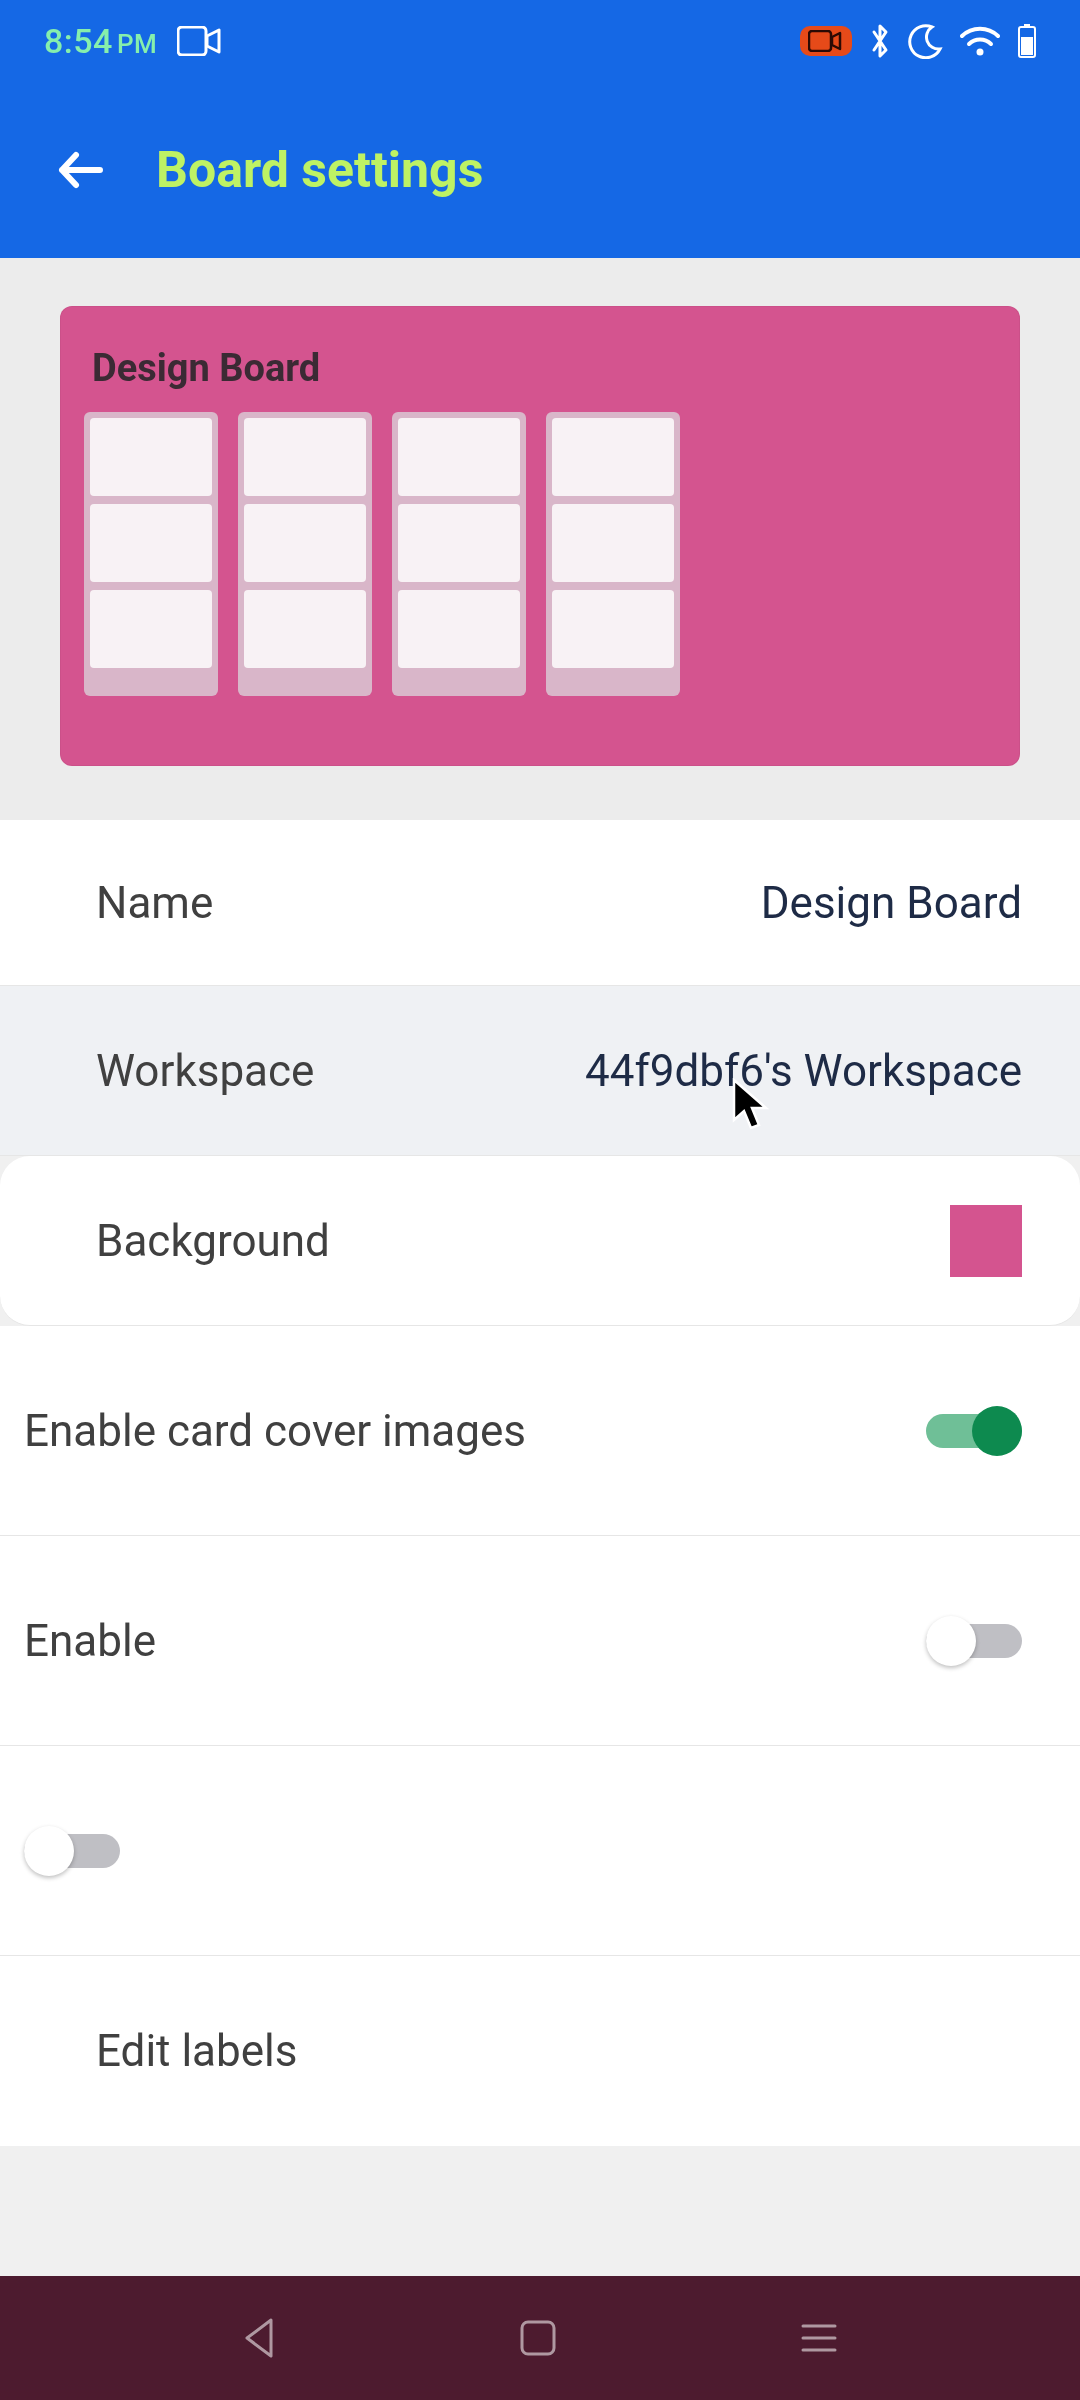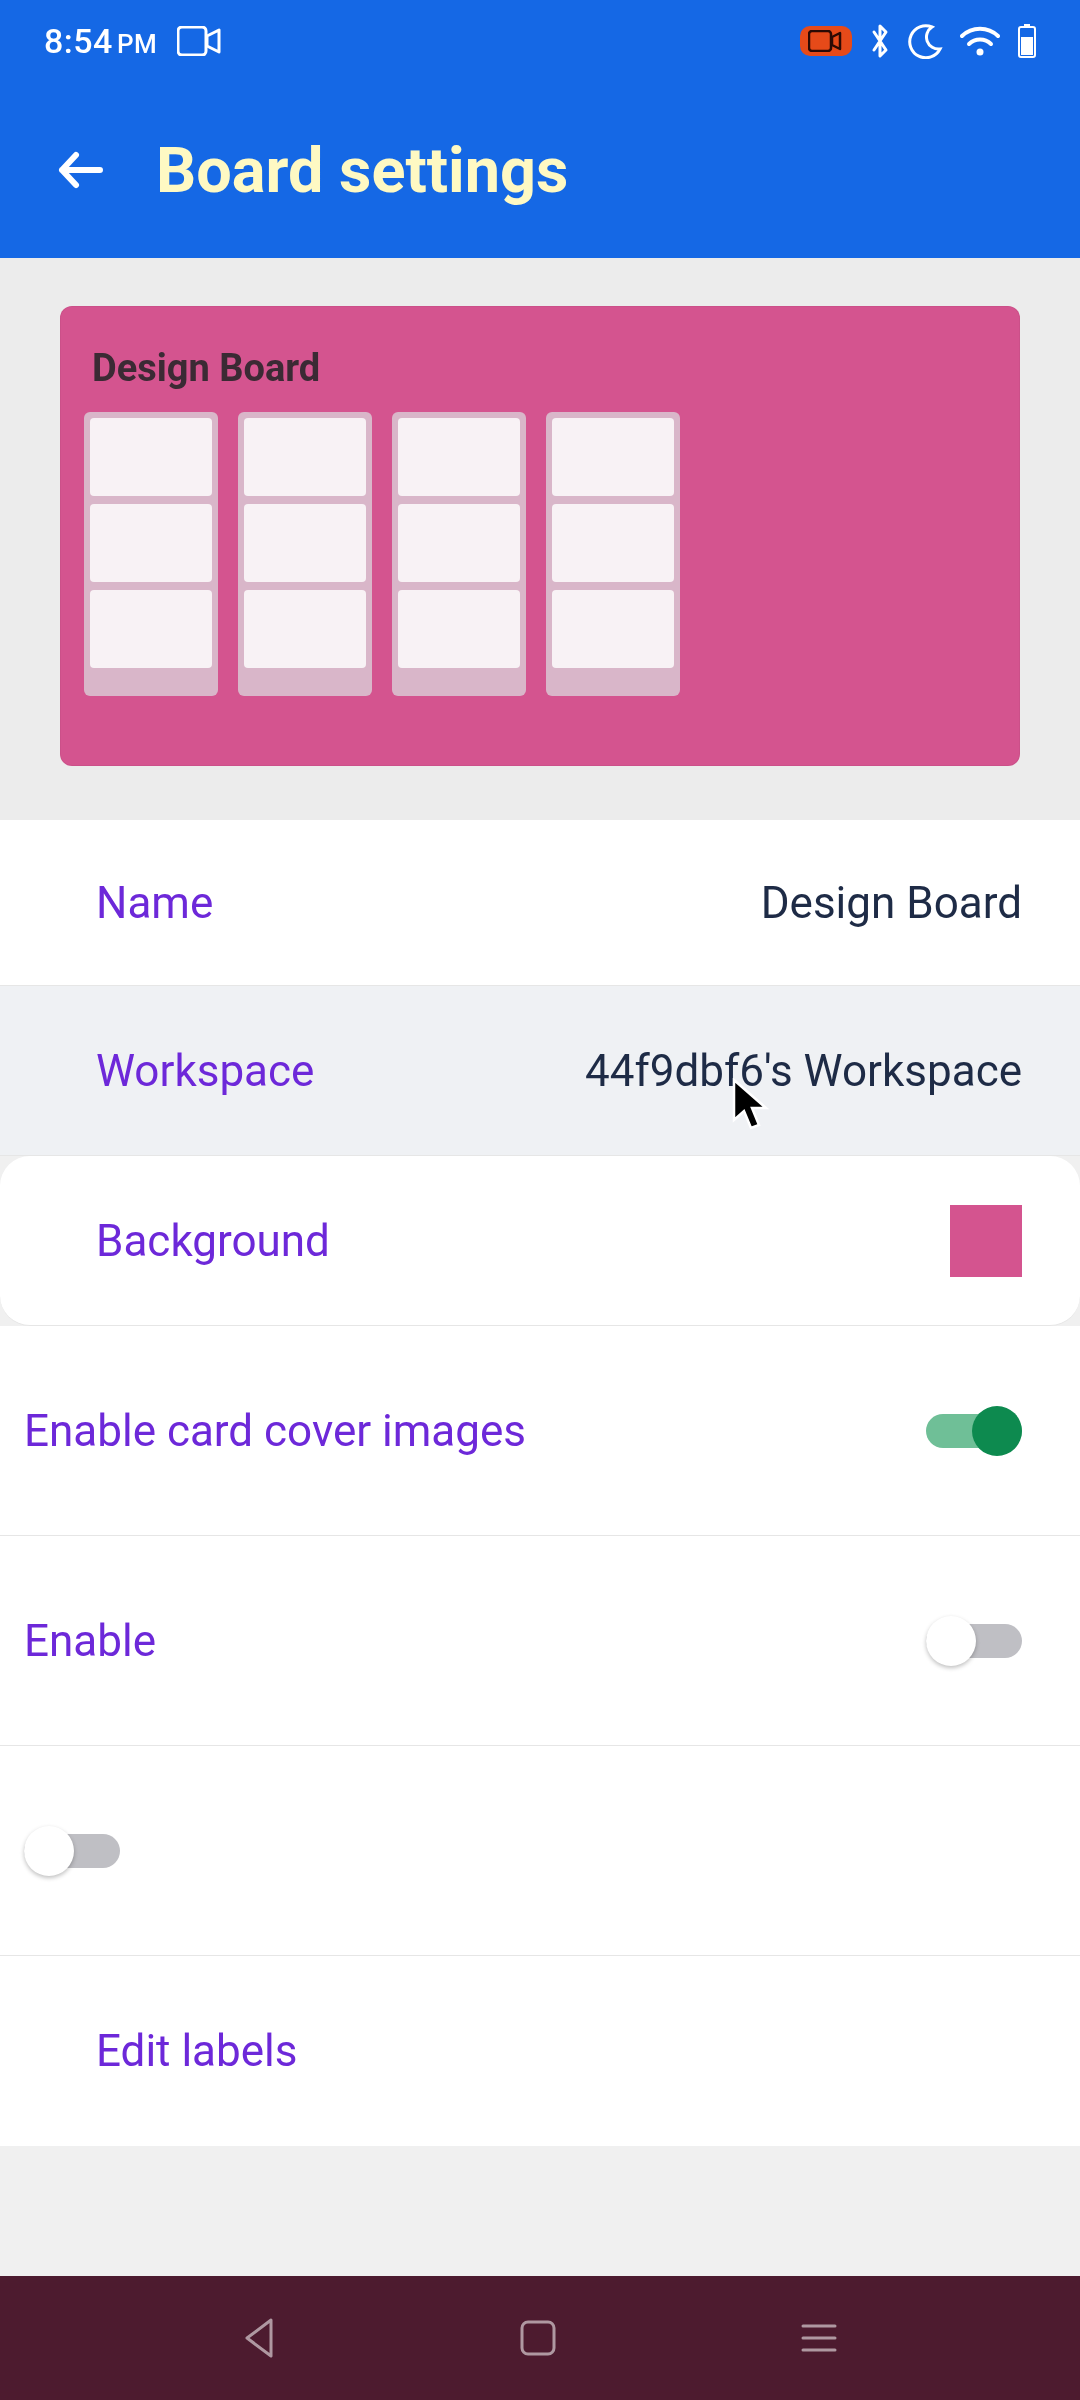--- a/index.html
+++ b/index.html
@@ -12,21 +12,21 @@
   }
 
   
   .status-bar {
     height: 82px;
     background: #1568e5;
     display: flex;
     align-items: center;
     justify-content: space-between;
     padding: 0 42px 0 44px;
-    color: #ffffff;
+    color: #86efac;
   }
   .status-left {
     display: flex;
     align-items: center;
     gap: 20px;
   }
   .status-time {
     font-size: 34px;
     font-weight: 500;
     letter-spacing: 0.5px;
@@ -56,22 +56,22 @@
   }
   .back-btn {
     width: 70px;
     height: 70px;
     display: flex;
     align-items: center;
     justify-content: center;
     margin-right: 40px;
   }
   .app-title {
-    color: #fef9c3;
-    font-size: 63px;
+    color: #bef264;
+    font-size: 50px;
     font-weight: 700;
   }
 
   
   .preview-zone {
     background: #ececec;
     padding: 48px 60px 54px 60px;
   }
   .board-preview {
     background: #d4548f;
@@ -113,21 +113,21 @@
     display: flex;
     align-items: center;
     justify-content: space-between;
     padding: 0 58px 0 96px;
     background: #fff;
     border-bottom: 1px solid #e6e6e6;
   }
   .settings-row.highlight { background: #eff1f4; }
   .row-label {
     font-size: 44px;
-    color: #6d28d9;
+    color: #404040;
     font-weight: 400;
   }
   .row-value {
     font-size: 44px;
     color: #1e2b46;
     font-weight: 400;
     text-align: right;
   }
   .row-name    { height: 166px; }
   .row-ws      { height: 170px; position: relative; }

